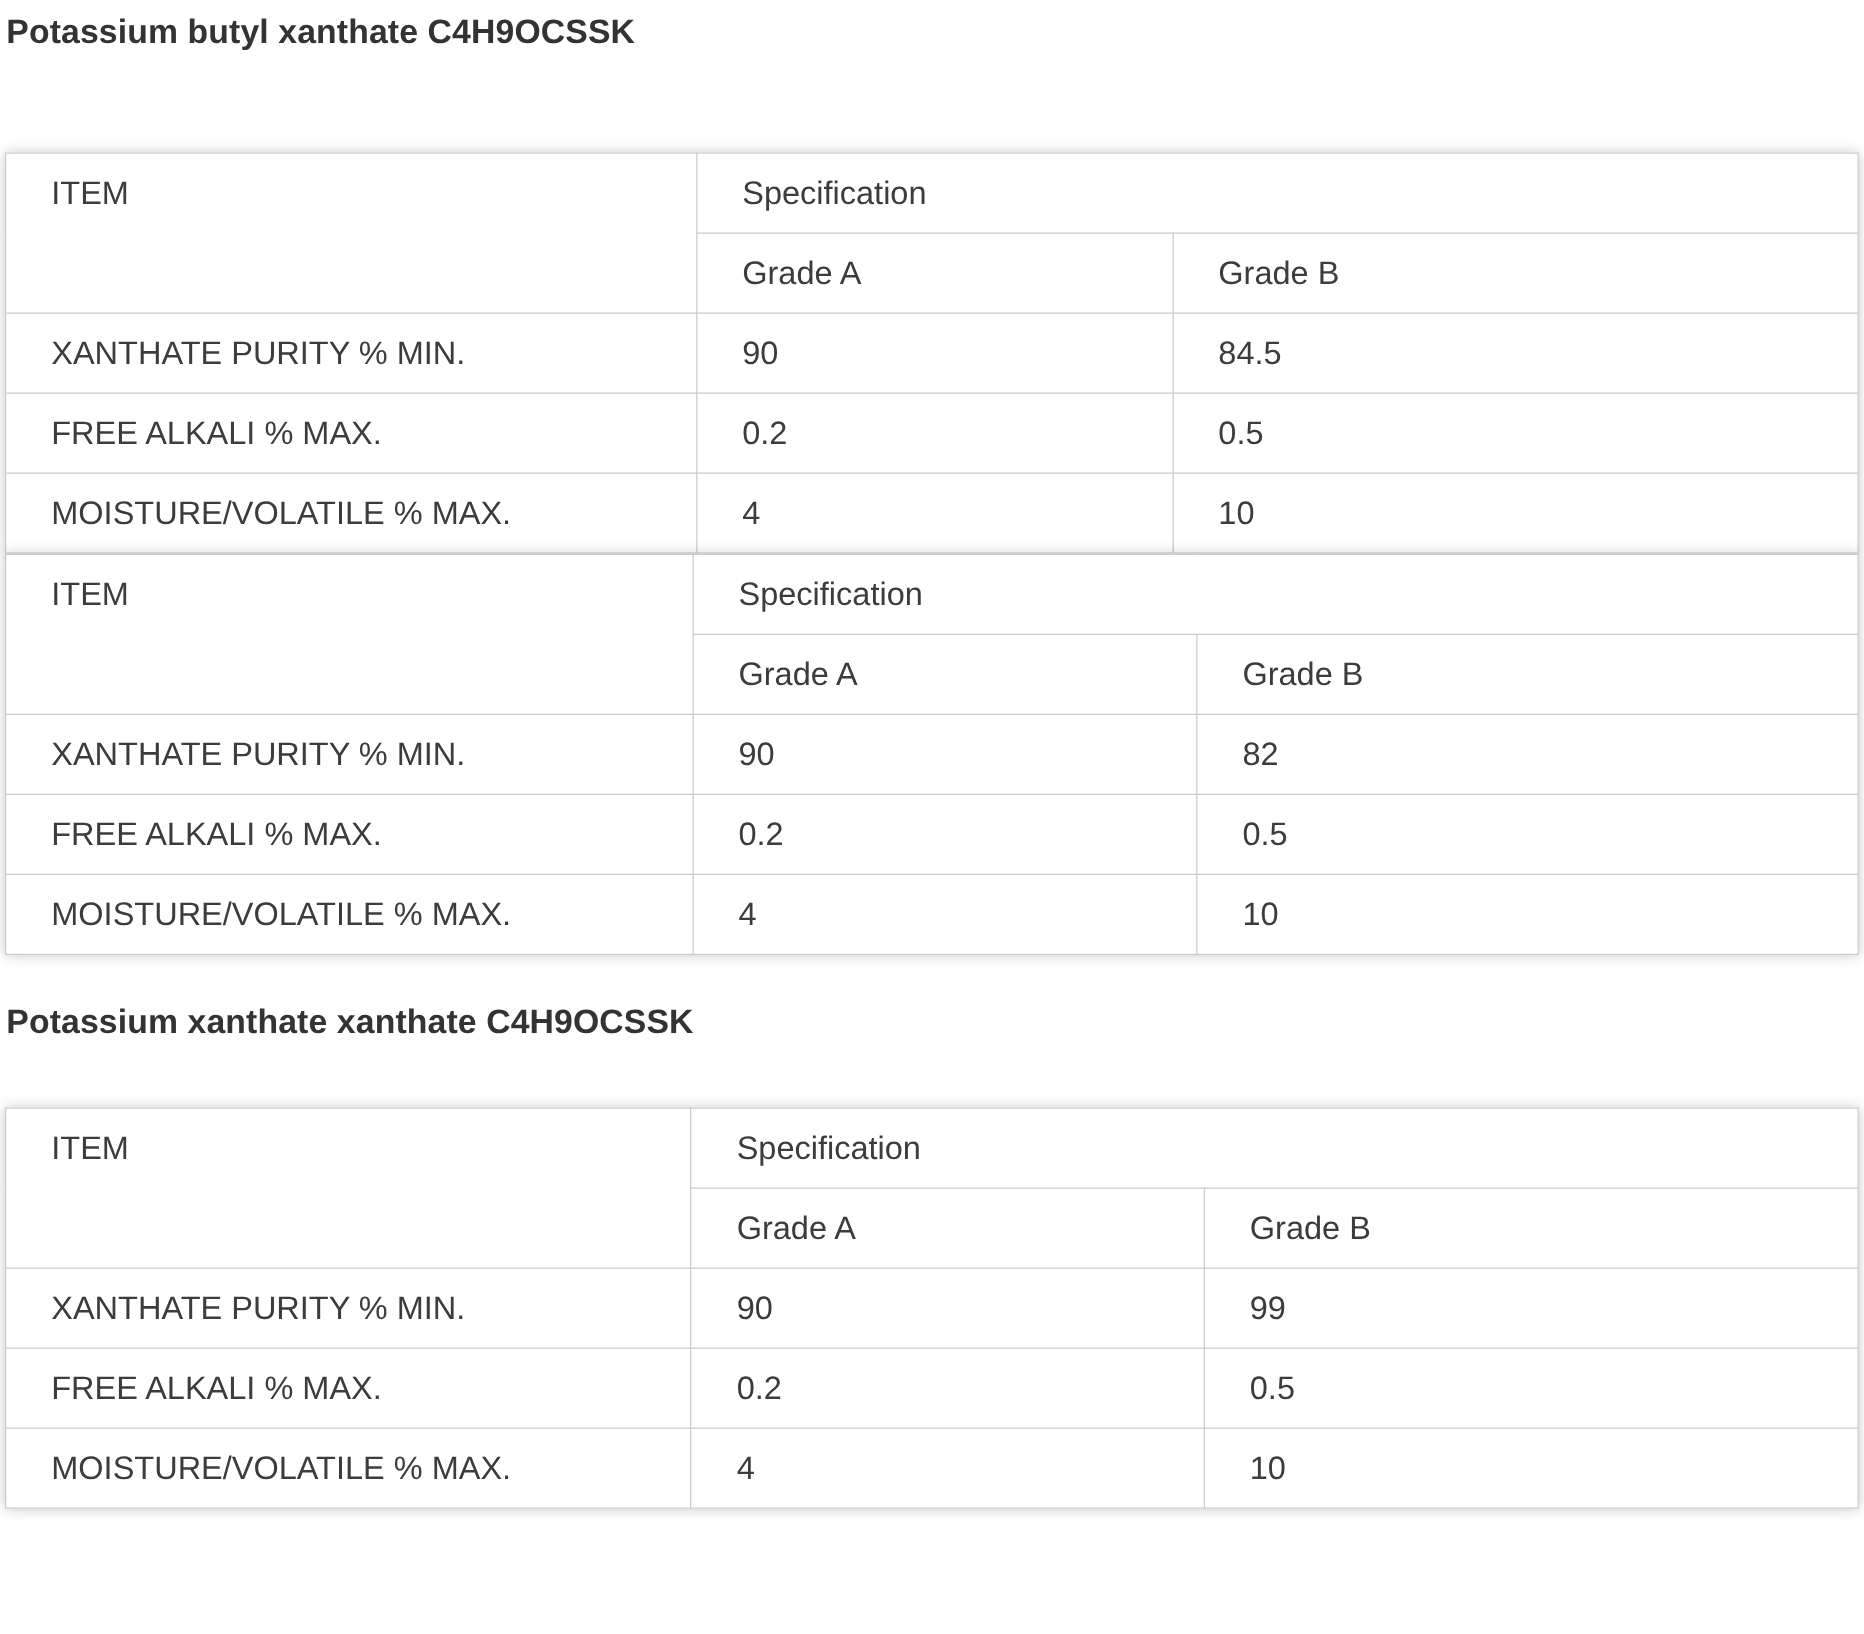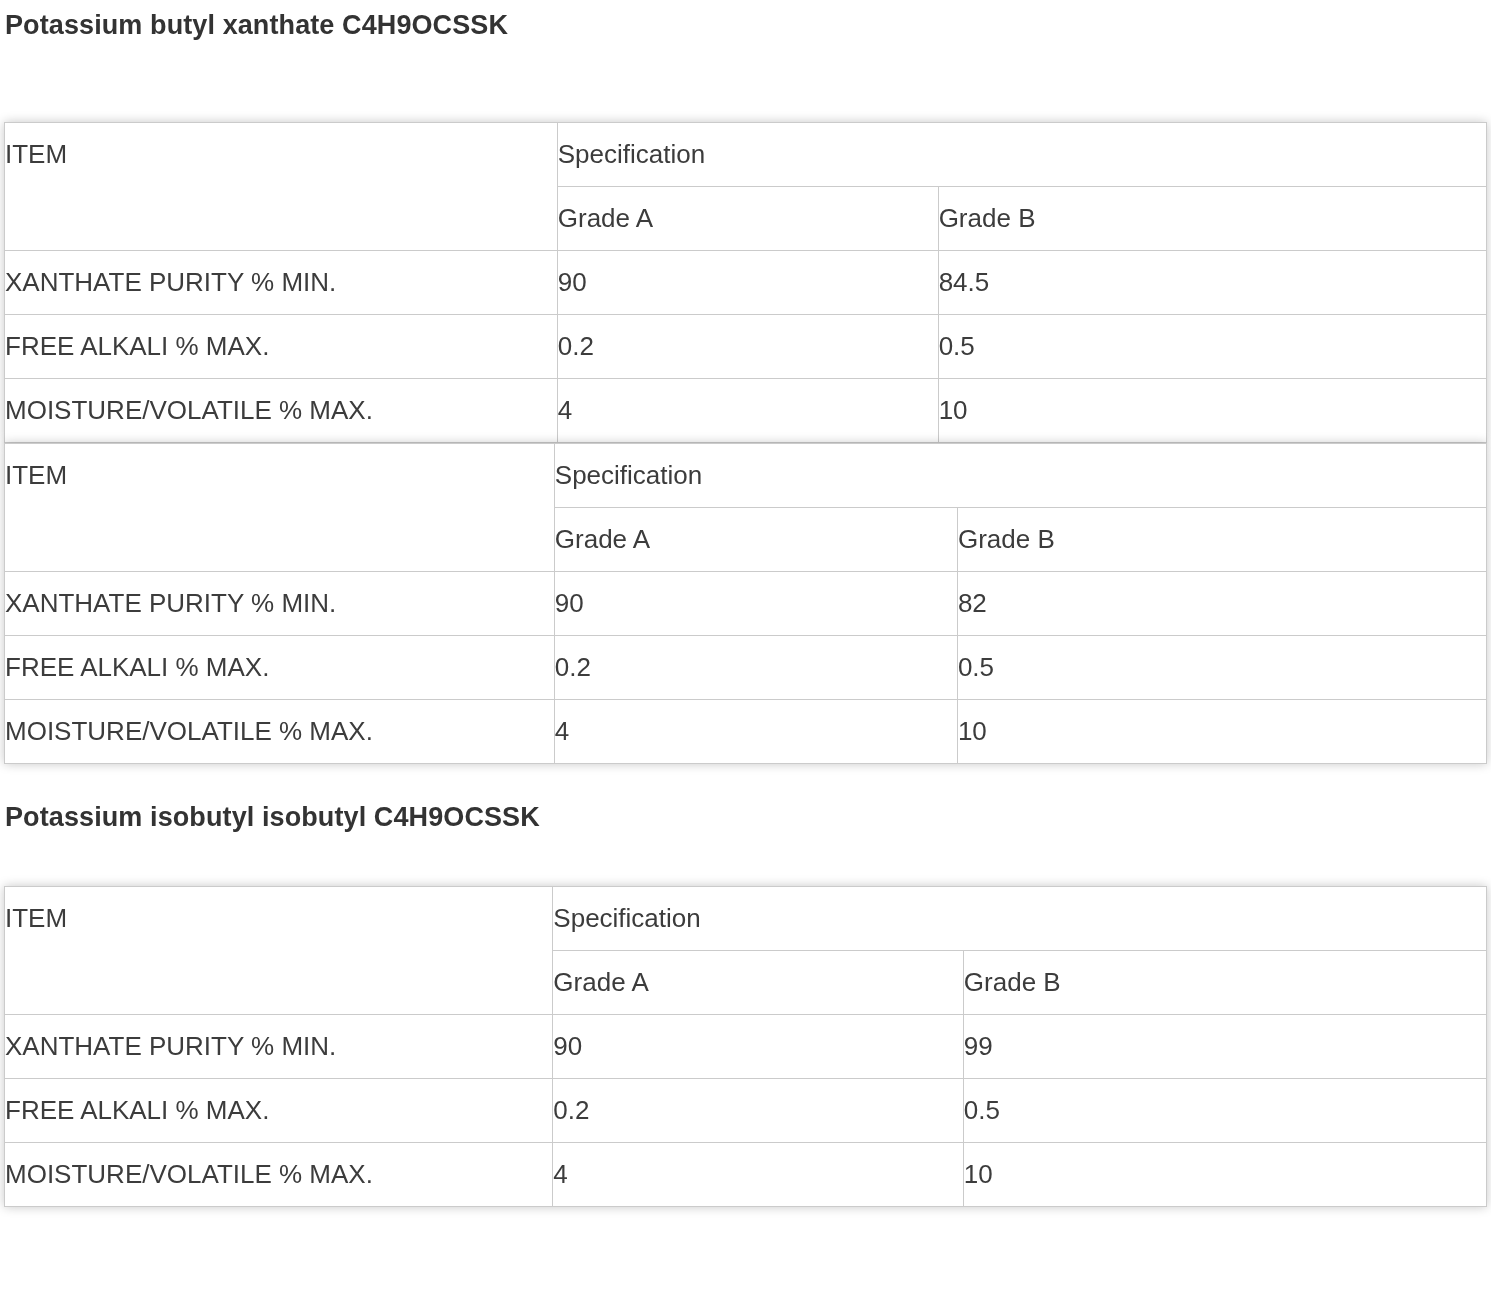--- a/index.html
+++ b/index.html
@@ -35,21 +35,21 @@
     margin: 0 4px;
     table-layout: fixed;
     background: #ffffff;
     box-shadow: 0 0 10px rgba(0,0,0,0.22);
   }
   table.spec-table td {
     border: 1px solid #cbcbcb;
     font-size: 26px;
     line-height: 31px;
     color: #3c3c3c;
-    padding: 16px 0;
+    padding: 16px 36px;
     vertical-align: top;
     overflow: hidden;
     white-space: nowrap;
   }
   
   .t1 col.c1 { width: 37.3%; } .t1 col.c2 { width: 25.7%; }
   .t2 col.c1 { width: 37.1%; } .t2 col.c2 { width: 27.2%; }
   .t3 col.c1 { width: 37.0%; } .t3 col.c2 { width: 27.7%; }
 </style>
 </head>
@@ -122,21 +122,21 @@
         <tr>
           <td>MOISTURE/VOLATILE % MAX.</td>
           <td>4</td>
           <td>10</td>
         </tr>
       </tbody>
     </table>
   </section>
 
   <section>
-    <h2 class="section-heading">Potassium isobutyl isobutyl C4H9OCSSK</h2>
+    <h2 class="section-heading">Potassium xanthate xanthate C4H9OCSSK</h2>
     <table class="spec-table t3">
       <colgroup>
           <col class="c1">
           <col class="c2">
           <col class="c3">
         </colgroup>
       <tbody>
         <tr>
           <td rowspan="2">ITEM</td>
           <td colspan="2">Specification</td>

